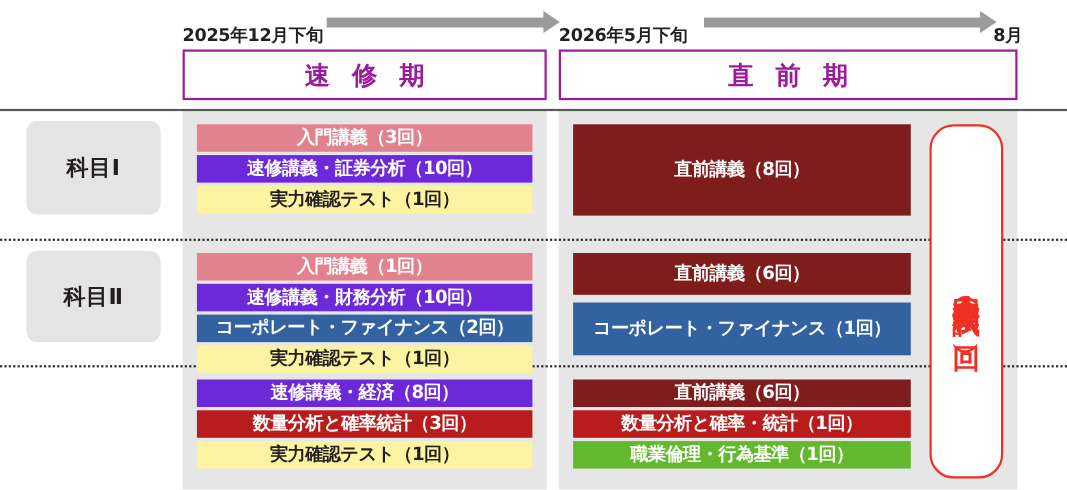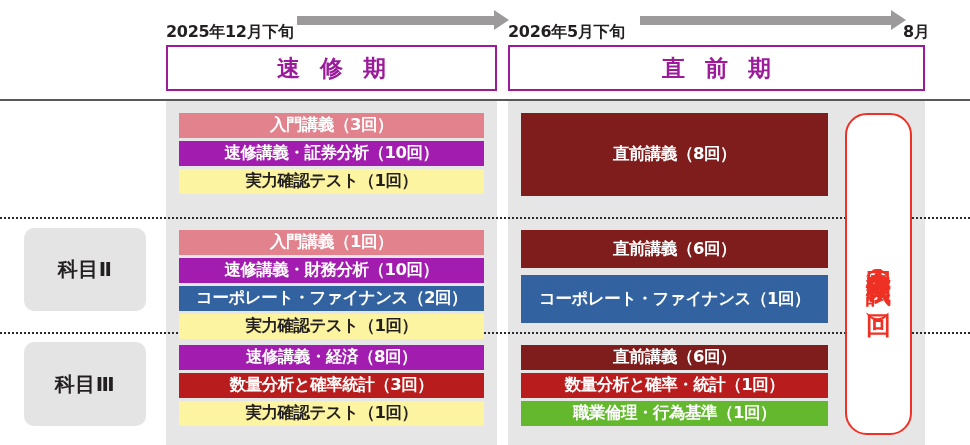--- a/index.html
+++ b/index.html
@@ -154,21 +154,21 @@
     font-weight: bold;
     letter-spacing: -0.5px;
     white-space: nowrap;
     line-height: 1;
   }
   .bar.h-sm  { height: 25px; }
   .bar.h-md  { height: 26px; }
   .bar.h-tall{ height: 83px; }
 
   .c-pink   { background: #e2828d; color: #ffffff; }
-  .c-purple { background: #a21caf; color: #ffffff; }
+  .c-purple { background: #6d28d9; color: #ffffff; }
   .c-yellow { background: #fcf4a0; color: #231f20; }
   .c-blue   { background: #3263a0; color: #ffffff; }
   .c-red    { background: #7f1d1d; color: #ffffff; text-align: center; }
   .c-cyan   { background: #b91c1c; color: #ffffff; }
   .c-green  { background: #63b82e; color: #ffffff; }
 
   
   .mock-box {
     position: absolute;
     left: 845px; top: 113px;
@@ -209,20 +209,23 @@
   <span>直 前 期</span>
 </div>
 
 <div class="band c1"></div>
 <div class="band c2"></div>
 <div class="rule-top"></div>
 <div class="rule-dot d1"></div>
 <div class="rule-dot d2"></div>
 
 <div class="row r1">
+  <div class="subject-chip">
+    <span>科目Ⅰ</span>
+  </div>
   <div class="stack left">
     <div class="bar h-sm c-pink">入門講義（3回）</div>
     <div class="bar h-sm c-purple">速修講義・証券分析（10回）</div>
     <div class="bar h-sm c-yellow">実力確認テスト（1回）</div>
   </div>
   <div class="stack right">
     <div class="bar h-tall c-red">直前講義（8回）</div>
   </div>
 </div>
 
@@ -236,23 +239,20 @@
     <div class="bar h-sm c-blue">コーポレート・ファイナンス（2回）</div>
     <div class="bar h-sm c-yellow">実力確認テスト（1回）</div>
   </div>
   <div class="stack right">
     <div class="bar h-md c-red" style="height:38px;">直前講義（6回）</div>
     <div class="bar h-md c-blue" style="height:48px;margin-top:4px;">コーポレート・ファイナンス（1回）</div>
   </div>
 </div>
 
 <div class="row r3">
-  <div class="subject-chip">
-    <span>科目Ⅲ</span>
-  </div>
   <div class="stack left">
     <div class="bar h-sm c-purple">速修講義・経済（8回）</div>
     <div class="bar h-sm c-cyan">数量分析と確率統計（3回）</div>
     <div class="bar h-sm c-yellow">実力確認テスト（1回）</div>
   </div>
   <div class="stack right">
     <div class="bar h-sm c-red">直前講義（6回）</div>
     <div class="bar h-sm c-cyan">数量分析と確率・統計（1回）</div>
     <div class="bar h-sm c-green">職業倫理・行為基準（1回）</div>
   </div>

